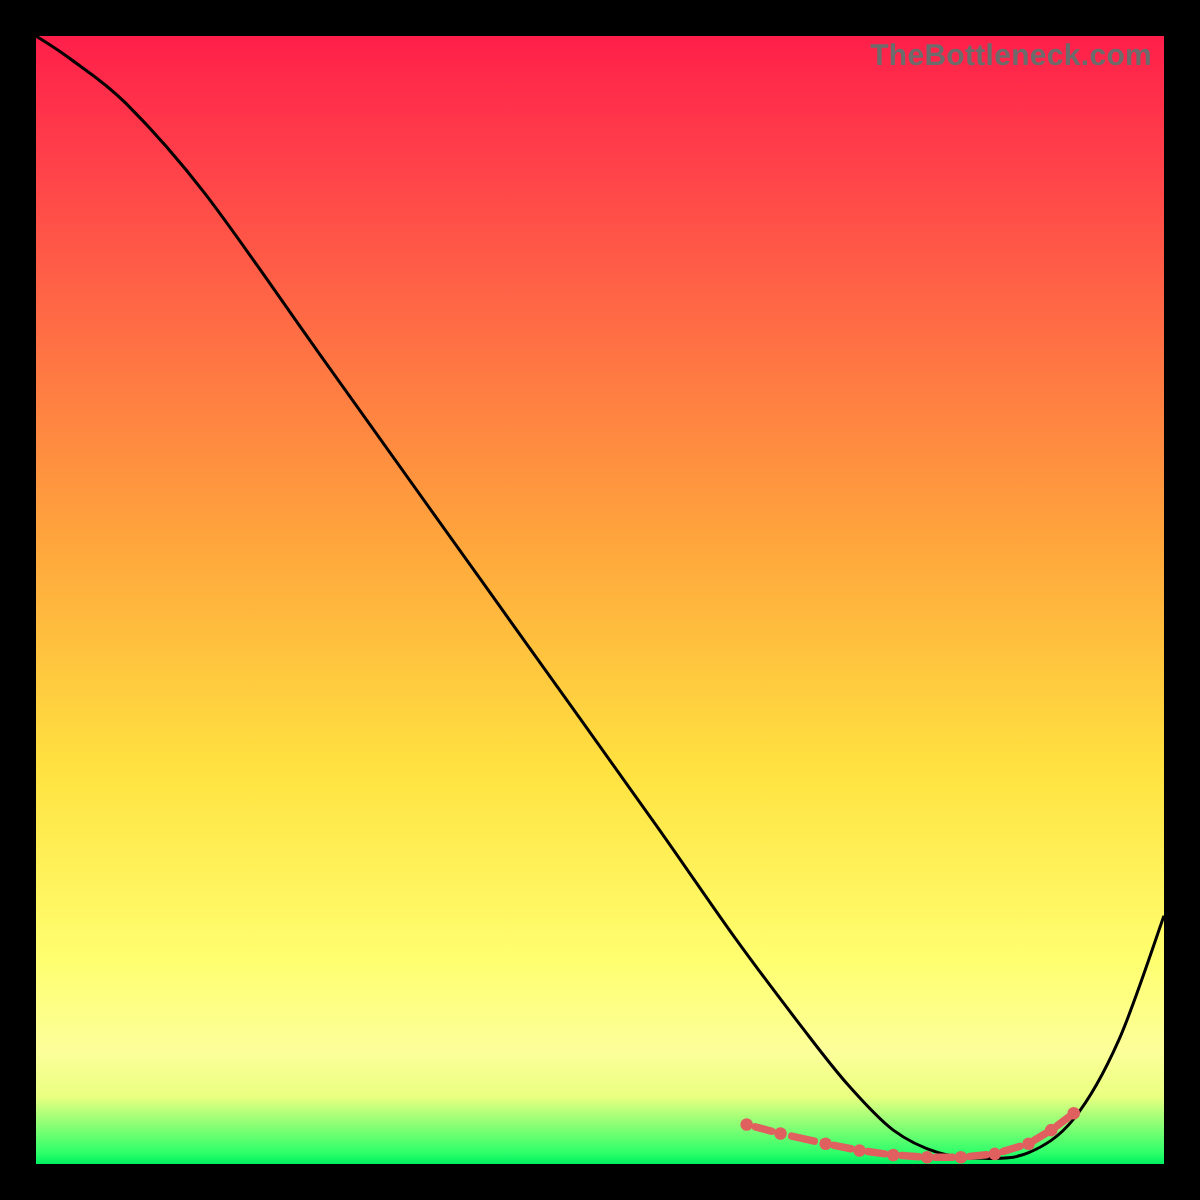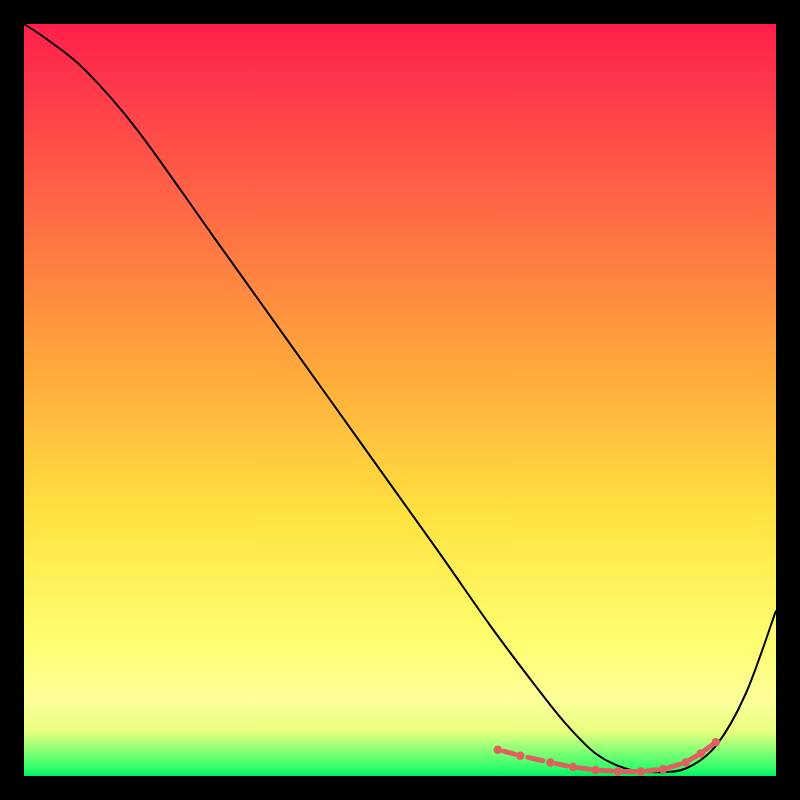--- a/index.html
+++ b/index.html
@@ -68,20 +68,21 @@
     stroke: #e06060;
     stroke-width: 5;
     stroke-linecap: round;
   }
 </style>
 </head>
 <body>
 
 <div class="frame">
   <div class="plot-area">
+    <div class="watermark">TheBottleneck.com</div>
     <svg class="curve" viewBox="0 0 752 752">
       <path id="curve-path" class="curve-path" d="M 0,0 C 3.76,2.5066666666666606 12.533333333333331,7.519999999999963 22.56,15.039999999999964 C 32.586666666666666,22.559999999999963 45.120000000000005,30.080000000000005 60.160000000000004,45.120000000000005 C 75.2,60.160000000000004 91.49333333333333,77.70666666666664 112.8,105.27999999999997 C 134.10666666666665,132.85333333333332 162.93333333333334,175.46666666666673 188,210.56000000000006 C 213.06666666666666,245.6533333333334 238.13333333333333,280.7466666666667 263.2,315.84000000000003 C 288.26666666666665,350.93333333333334 313.33333333333337,386.0266666666667 338.40000000000003,421.12 C 363.4666666666667,456.2133333333333 392.29333333333335,496.32 413.6,526.4 C 434.9066666666667,556.48 449.94666666666666,579.04 466.24,601.6 C 482.53333333333336,624.1600000000001 498.8266666666667,645.4666666666667 511.36,661.76 C 523.8933333333333,678.0533333333333 531.4133333333333,688.08 541.4399999999999,699.36 C 551.4666666666666,710.64 561.4933333333333,721.9200000000001 571.52,729.44 C 581.5466666666666,736.96 591.5733333333334,741.3466666666667 601.6,744.48 C 611.6266666666667,747.6133333333333 621.6533333333333,748.24 631.68,748.24 C 641.7066666666666,748.24 651.7333333333333,748.8666666666667 661.76,744.48 C 671.7866666666666,740.0933333333334 681.8133333333334,734.4533333333333 691.84,721.92 C 701.8666666666667,709.3866666666667 711.8933333333333,691.8399999999999 721.92,669.28 C 731.9466666666666,646.72 746.9866666666667,600.3466666666666 752,586.56"></path>
       <g id="markers">
           <line x1="479.4" y1="727.184" x2="490.68000000000006" y2="730.192" class="marker-stroke"></line>
           <ellipse cx="473.76" cy="725.68" rx="4.2" ry="4.2" class="marker"></ellipse>
           <line x1="503.84000000000003" y1="733.388" x2="518.88" y2="736.7719999999999" class="marker-stroke"></line>
           <ellipse cx="496.32000000000005" cy="731.696" rx="4.2" ry="4.2" class="marker"></ellipse>
           <line x1="532.04" y1="739.592" x2="543.32" y2="741.848" class="marker-stroke"></line>
           <ellipse cx="526.4" cy="738.4639999999999" rx="4.2" ry="4.2" class="marker"></ellipse>
           <line x1="554.6" y1="743.7280000000001" x2="565.88" y2="745.232" class="marker-stroke"></line>

